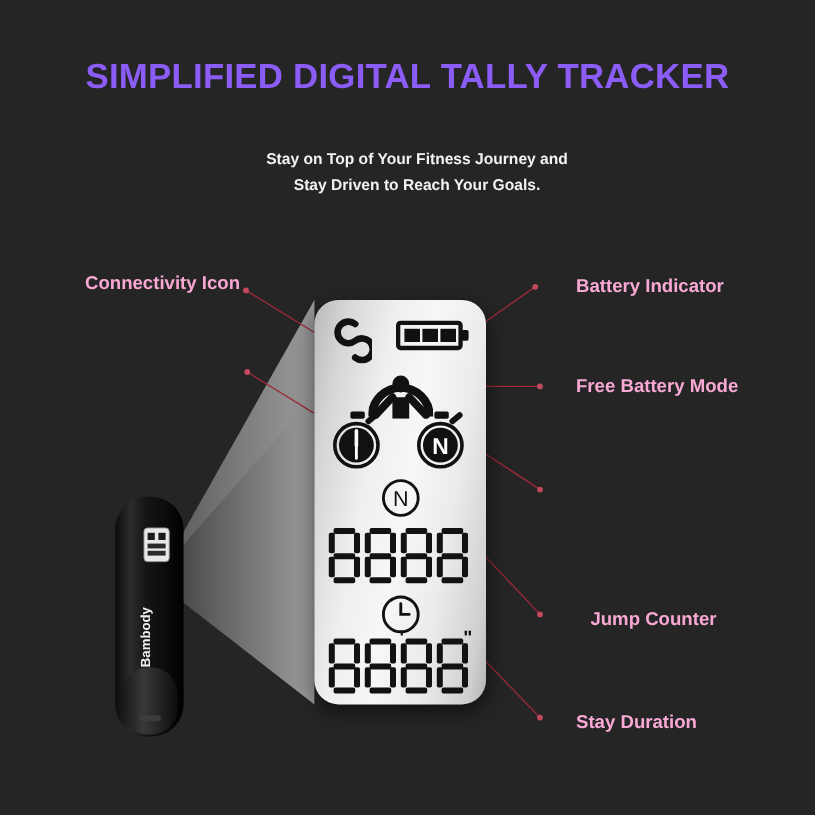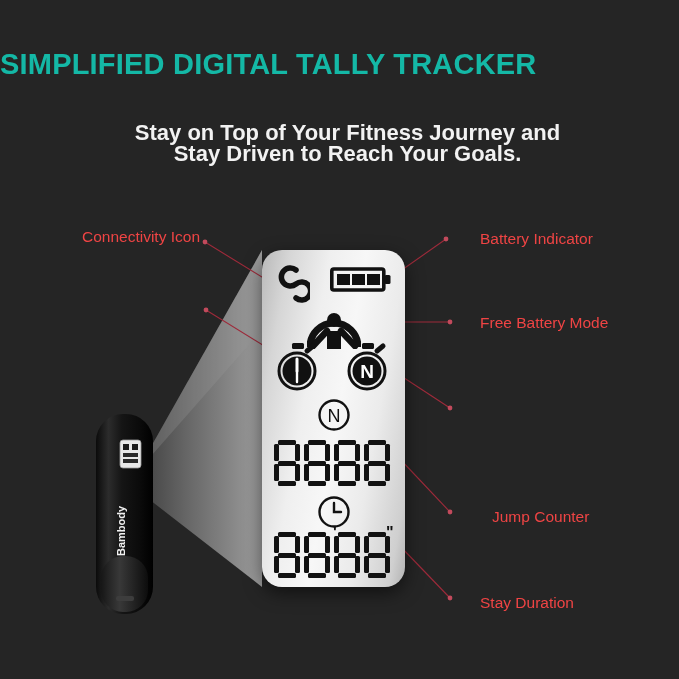--- a/index.html
+++ b/index.html
@@ -8,42 +8,42 @@
     background:#252525;
     font-family:"Liberation Sans",sans-serif;
     overflow:hidden;
     position:relative;
   }
   #stage{position:absolute;inset:0;}
 
   
   .title{
     position:absolute;left:0;right:0;top:48px;
-    text-align:left;
+    text-align:center;
     font-size:29px;font-weight:bold;
     letter-spacing:.2px;
-    color:#14b8a6;
+    color:#8b5cf6;
     white-space:nowrap;
   }
   .subtitle{
     position:absolute;left:0;right:0;top:122px;
     text-align:center;
     color:#f2f2f2;
-    font-size:22px;font-weight:bold;
+    font-size:13px;font-weight:bold;
     line-height:21px;
     padding-left:16px;
   }
   .subtitle div{display:block;}
 
   
   .label{
     position:absolute;
-    color:#ef4444;
+    color:#f9a8d4;
     font-size:15.5px;
-    font-weight:normal;
+    font-weight:bold;
     line-height:19px;
     white-space:pre-line;
   }
   .label.right{text-align:left;margin-left:24px;}
   .label.left{text-align:right;}
 
   
   svg#art{position:absolute;left:0;top:0;width:679px;height:679px;}
 
   

